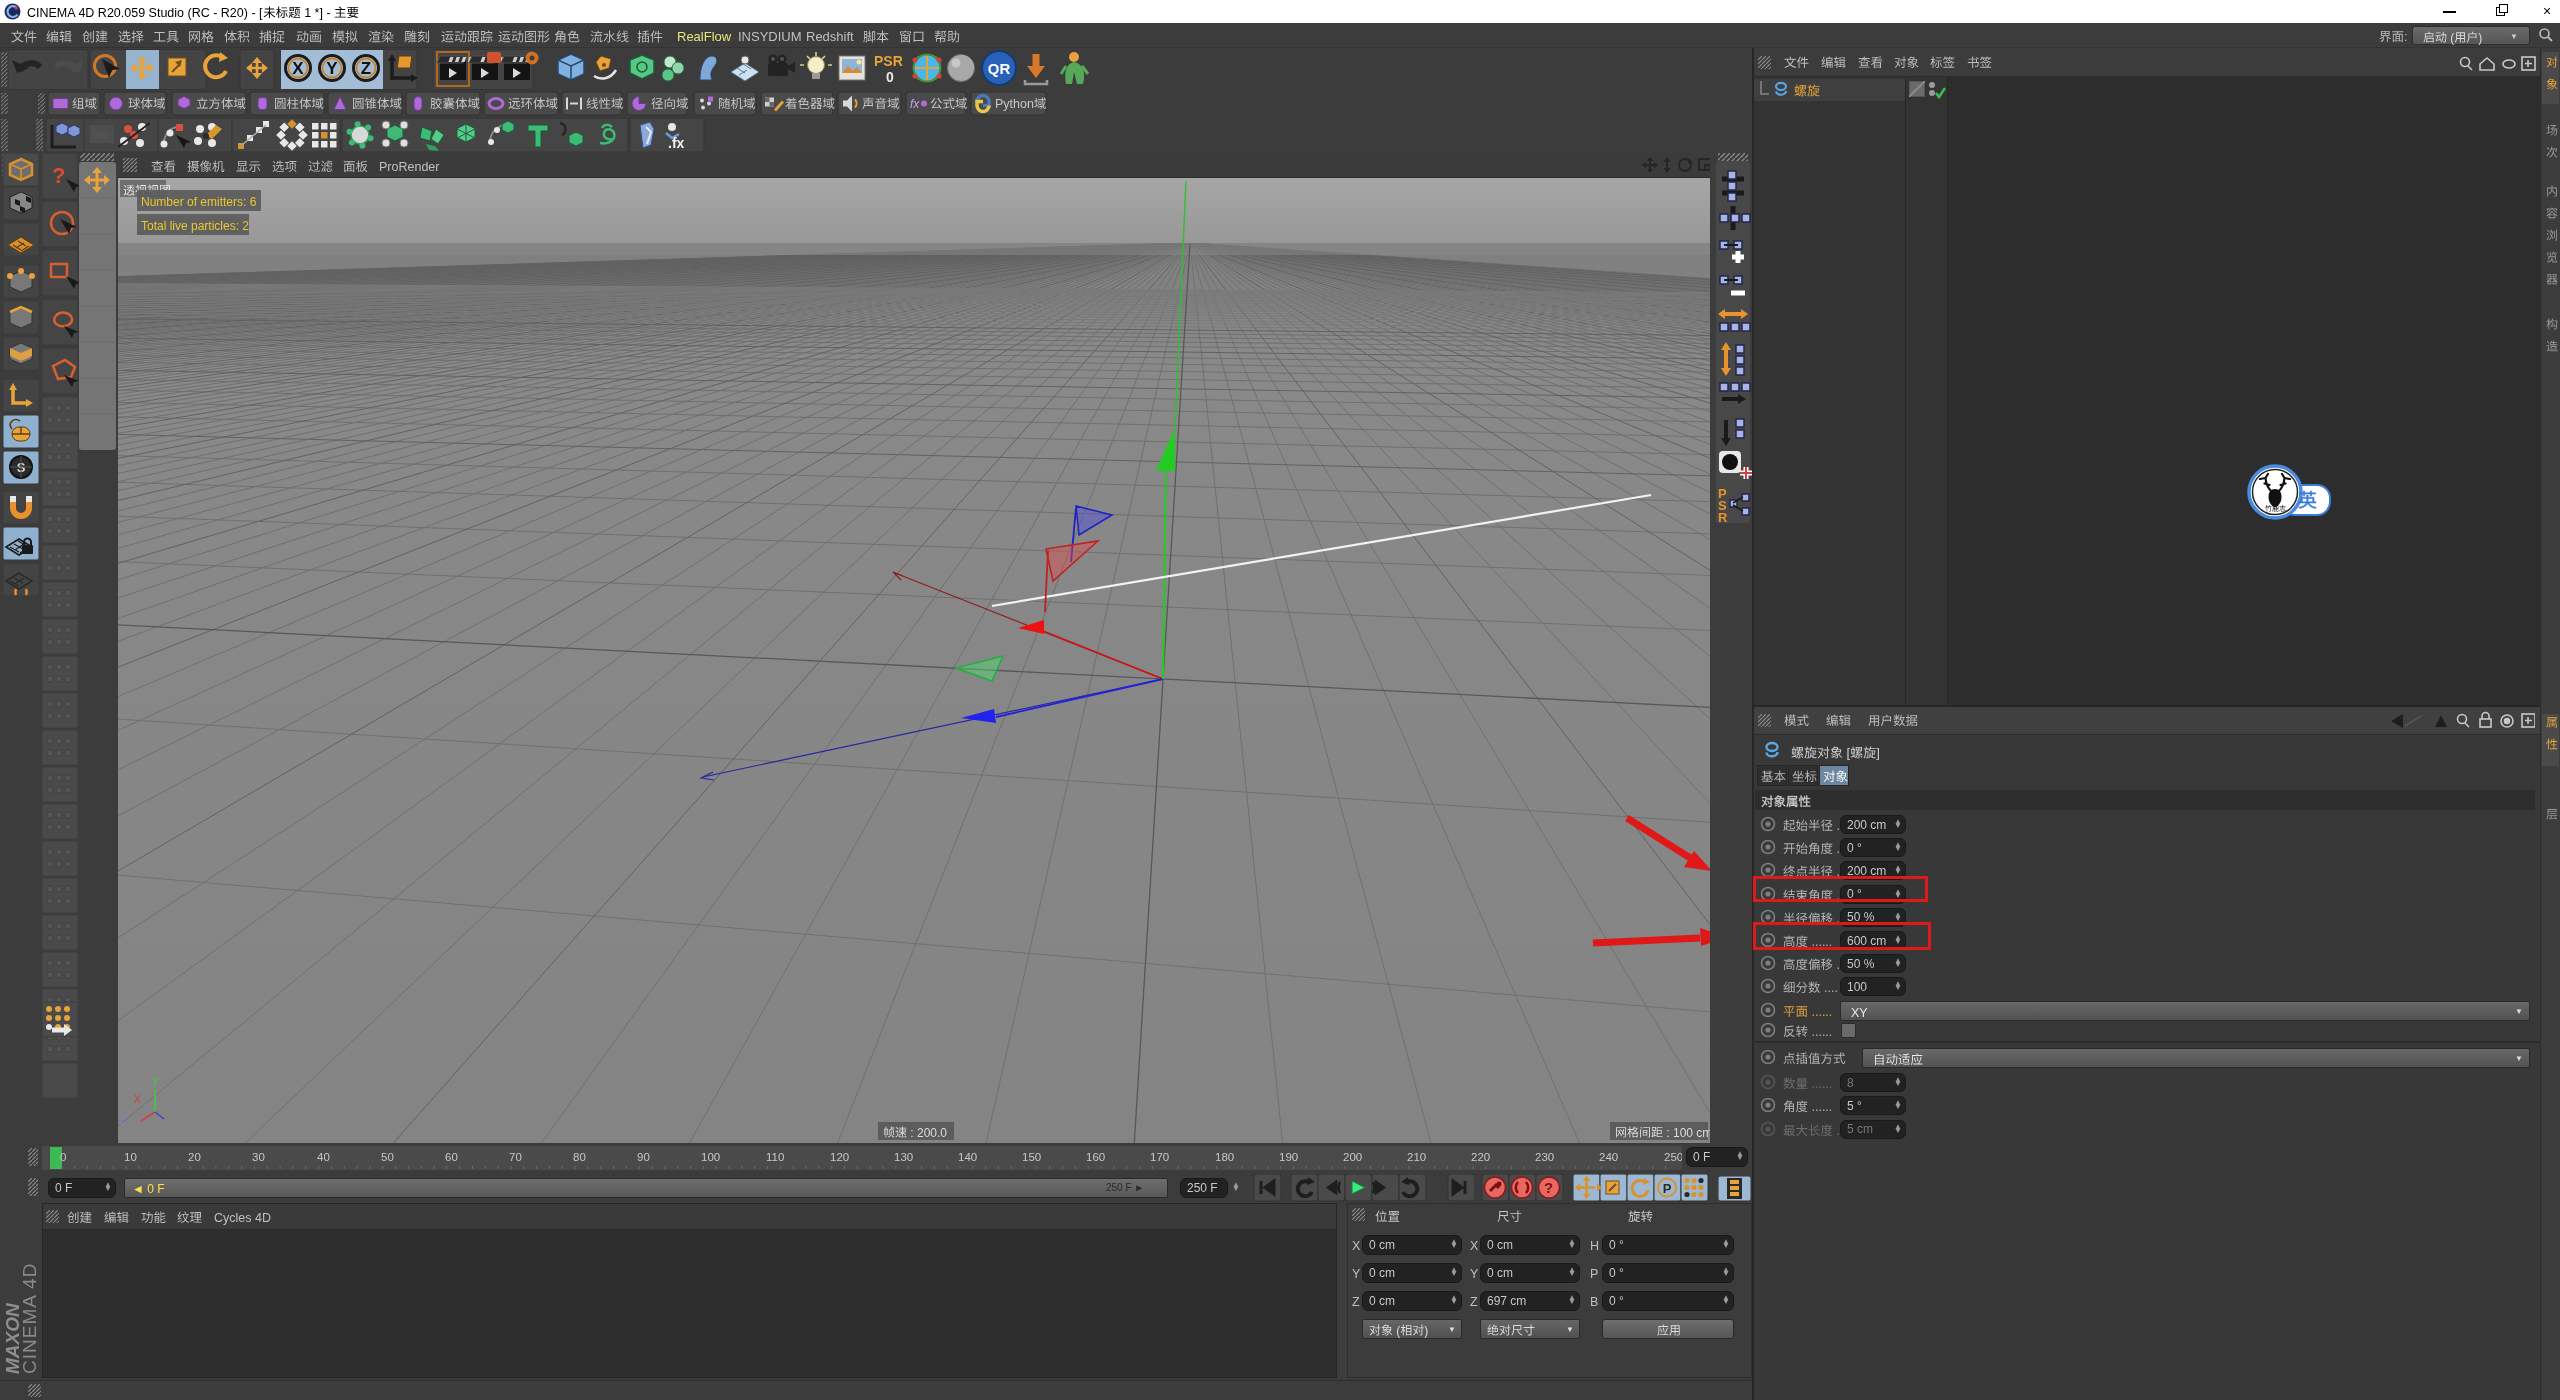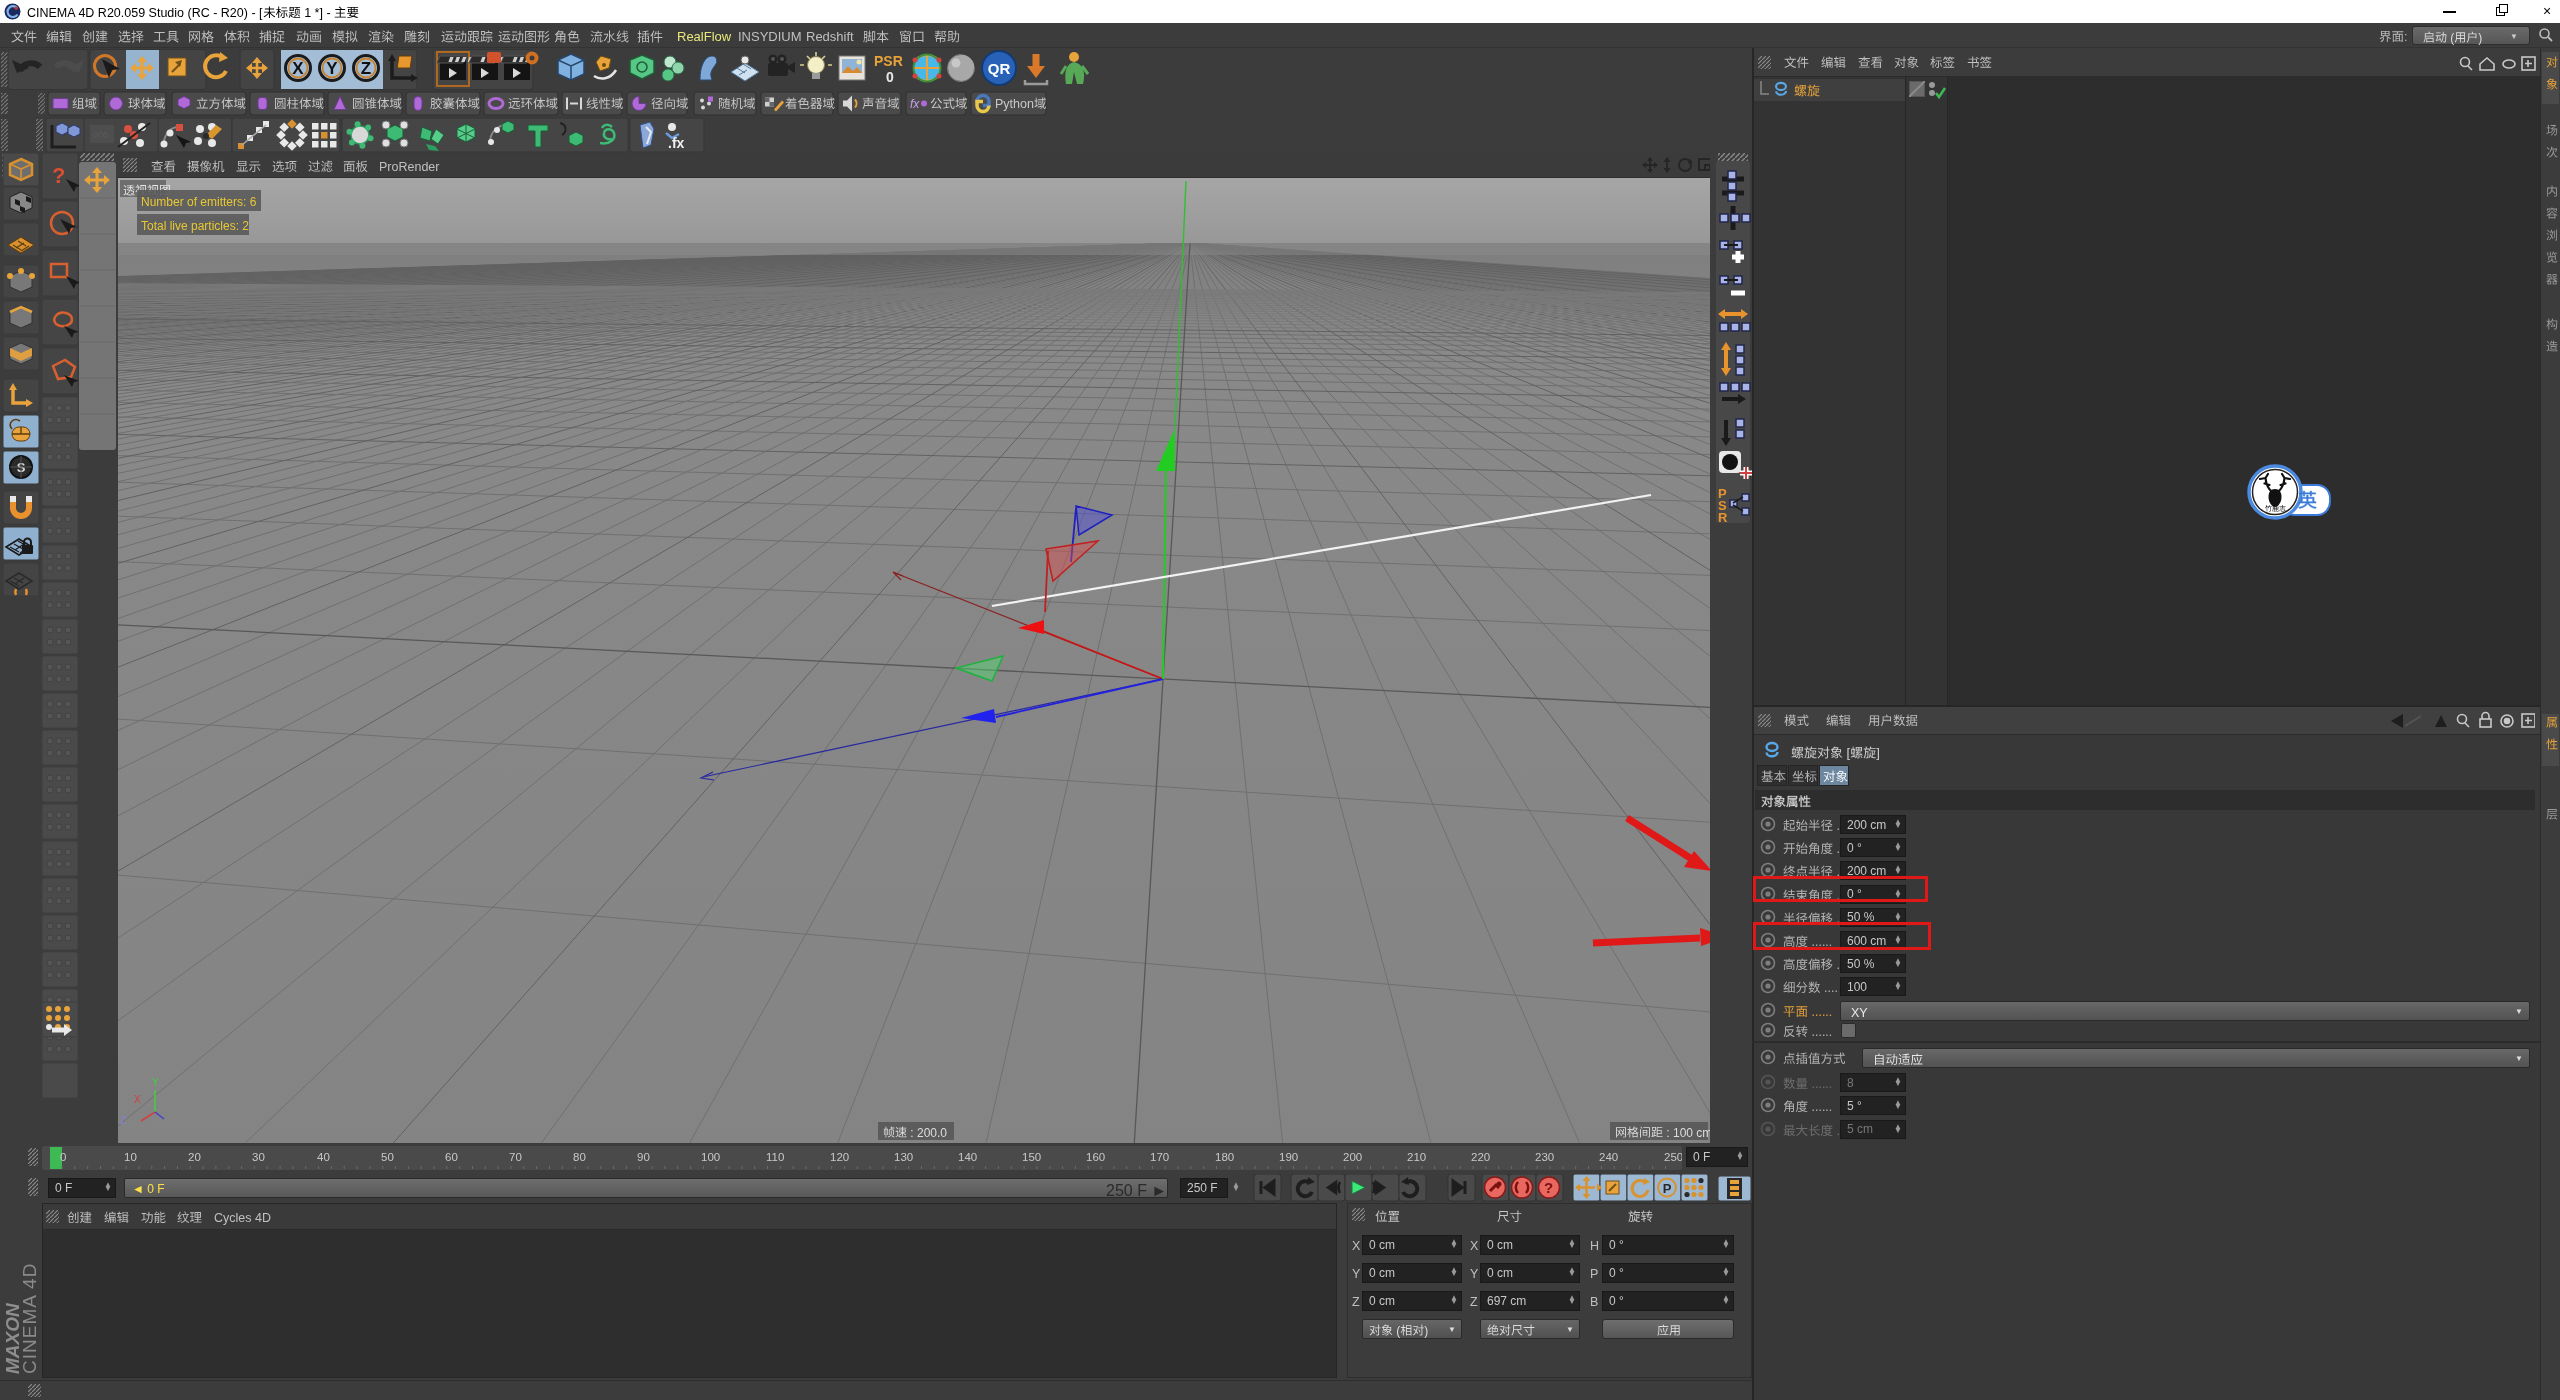--- a/index.html
+++ b/index.html
@@ -1,20 +1,20 @@
 <!DOCTYPE html>
 <html><head><meta charset="utf-8"><title>c4d</title><style>
 *{margin:0;padding:0;box-sizing:border-box}
 html,body{width:2560px;height:1400px;overflow:hidden;background:#3c3c3c;
   font-family:"Liberation Sans",sans-serif;}
 #root{position:relative;width:2560px;height:1400px;background:#3c3c3c}
 .abs{position:absolute}
 .txt{position:absolute;white-space:nowrap;color:#c4c4c4;font-size:12.5px;line-height:1}
 svg{position:absolute;display:block}
-.fld{position:absolute;background:#222;border:1px solid #191919;border-radius:0;
+.fld{position:absolute;background:#222;border:1px solid #191919;border-radius:6px;
   color:#c8c8c8;font-size:12px;line-height:1;padding:0 0 0 6px;display:flex;align-items:center}
 .step{position:absolute;color:#9a9a9a;font-size:8px;line-height:4px;text-align:center}
 </style></head>
 <body>
 <div id="root">
 <svg width="0" height="0" style="position:absolute">
       <defs>
         <path id="u4E3B" d="M374 -795C435 -750 505 -686 545 -640H103V-567H459V-347H149V-274H459V-27H56V46H948V-27H540V-274H856V-347H540V-567H897V-640H572L620 -675C580 -722 499 -790 435 -836Z"></path>
         <path id="u4E66" d="M717 -760C781 -717 864 -656 905 -617L951 -674C909 -711 824 -770 762 -810ZM126 -665V-592H418V-395H60V-323H418V79H494V-323H864C853 -178 839 -115 819 -97C809 -88 798 -87 777 -87C754 -87 689 -88 626 -94C640 -73 650 -43 652 -21C713 -18 773 -17 804 -19C839 -22 862 -28 882 -50C912 -79 928 -160 943 -361C944 -372 946 -395 946 -395H800V-665H494V-837H418V-665ZM494 -395V-592H726V-395Z"></path>
         <path id="u4EF6" d="M317 -341V-268H604V80H679V-268H953V-341H679V-562H909V-635H679V-828H604V-635H470C483 -680 494 -728 504 -775L432 -790C409 -659 367 -530 309 -447C327 -438 359 -420 373 -409C400 -451 425 -504 446 -562H604V-341ZM268 -836C214 -685 126 -535 32 -437C45 -420 67 -381 75 -363C107 -397 137 -437 167 -480V78H239V-597C277 -667 311 -741 339 -815Z"></path>
@@ -1461,21 +1461,21 @@
     <div class="fld" style="left:1686px;top:1147px;width:62px;height:20px">0 F</div>
     <div class="step" style="left:1736px;top:1152px">▲<br>▼</div>
     <div class="abs" style="left:0;top:1172px;width:1752px;height:31px;background:#3c3c3c"></div>
     <svg style="left:28px;top:1178px" width="14" height="20">
       <rect width="10" height="18" fill="url(#hat3)"></rect>
     </svg>
     <div class="fld" style="left:48px;top:1178px;width:68px;height:20px">0 F</div>
     <div class="step" style="left:104px;top:1183px">▲<br>▼</div>
     <div class="abs" style="left:124px;top:1178px;width:1044px;height:20px;background:linear-gradient(#6e6e6e,#585858);border:1px solid #2a2a2a;border-radius:2px"></div>
     <div class="txt" style="left:132px;top:1183px;font-size:12px;color:#fde047">◄ 0 F</div>
-    <div class="txt" style="left:1106px;top:1183px;font-size:16px;color:#2a2a2a">250 F ►</div>
+    <div class="txt" style="left:1106px;top:1183px;font-size:10px;color:#2a2a2a">250 F ►</div>
     <div class="fld" style="left:1180px;top:1178px;width:48px;height:20px">250 F</div>
     <div class="step" style="left:1232px;top:1183px">▲<br>▼</div>
     <svg style="left:1252px;top:1174px" width="500" height="28" viewBox="0 0 500 28">
       <rect x="2" y="0" width="27" height="27" rx="3" fill="#4a4a4a" stroke="#333"></rect>
       <rect x="39" y="0" width="27" height="27" rx="3" fill="#4a4a4a" stroke="#333"></rect>
       <rect x="66" y="0" width="27" height="27" rx="3" fill="#4a4a4a" stroke="#333"></rect>
       <rect x="93" y="0" width="27" height="27" rx="3" fill="#4a4a4a" stroke="#333"></rect>
       <rect x="120" y="0" width="27" height="27" rx="3" fill="#4a4a4a" stroke="#333"></rect>
       <rect x="147" y="0" width="27" height="27" rx="3" fill="#4a4a4a" stroke="#333"></rect>
       <rect x="196" y="0" width="27" height="27" rx="3" fill="#4a4a4a" stroke="#333"></rect>

